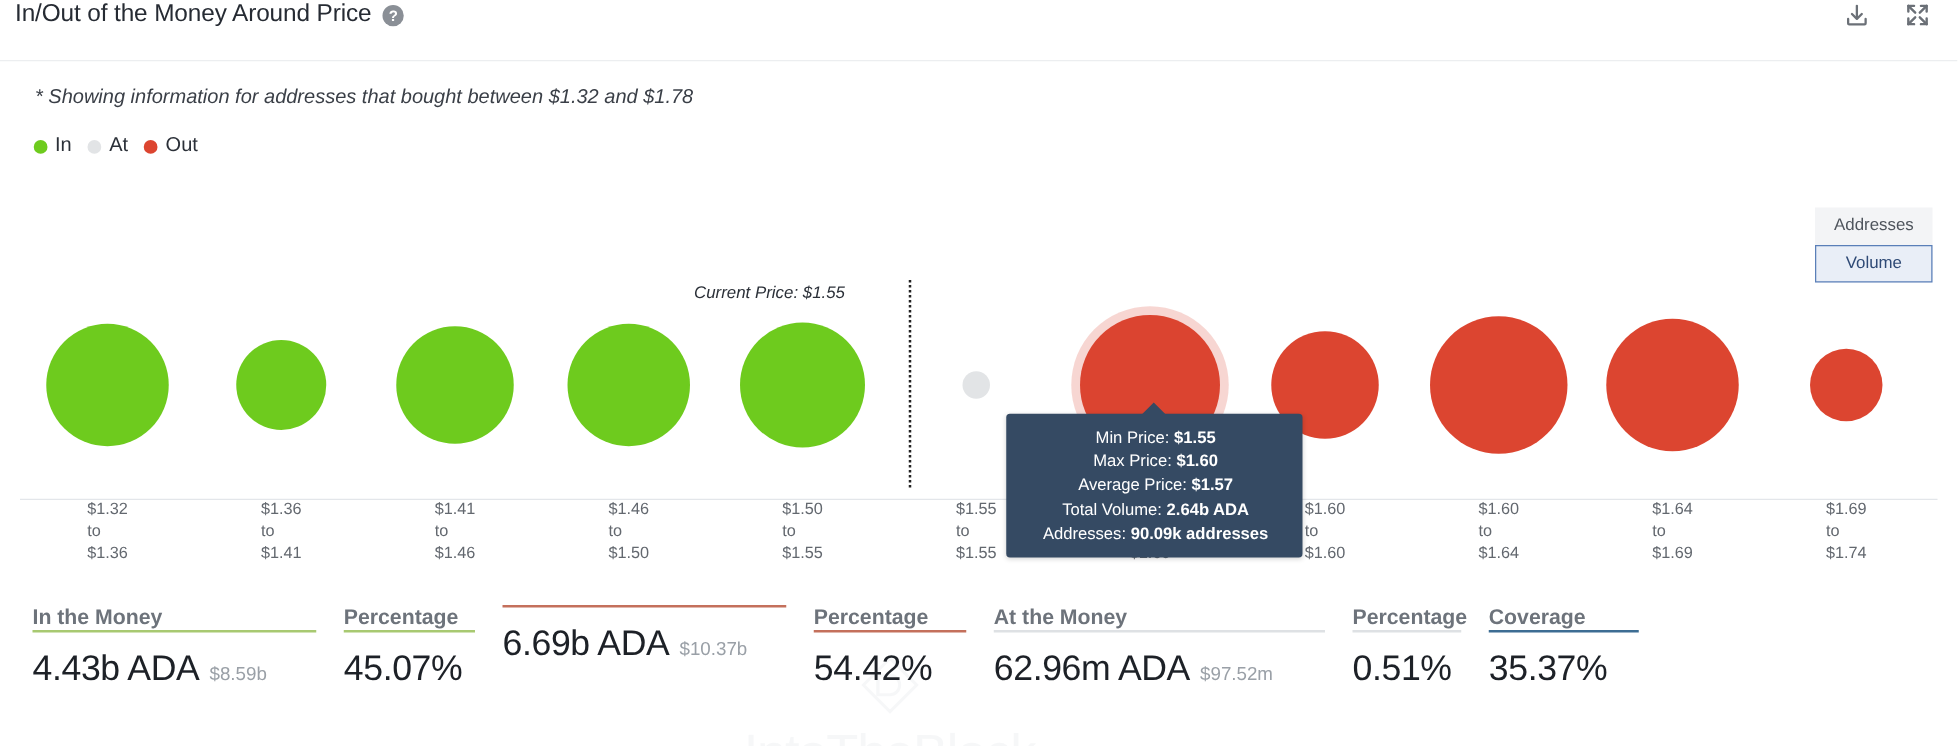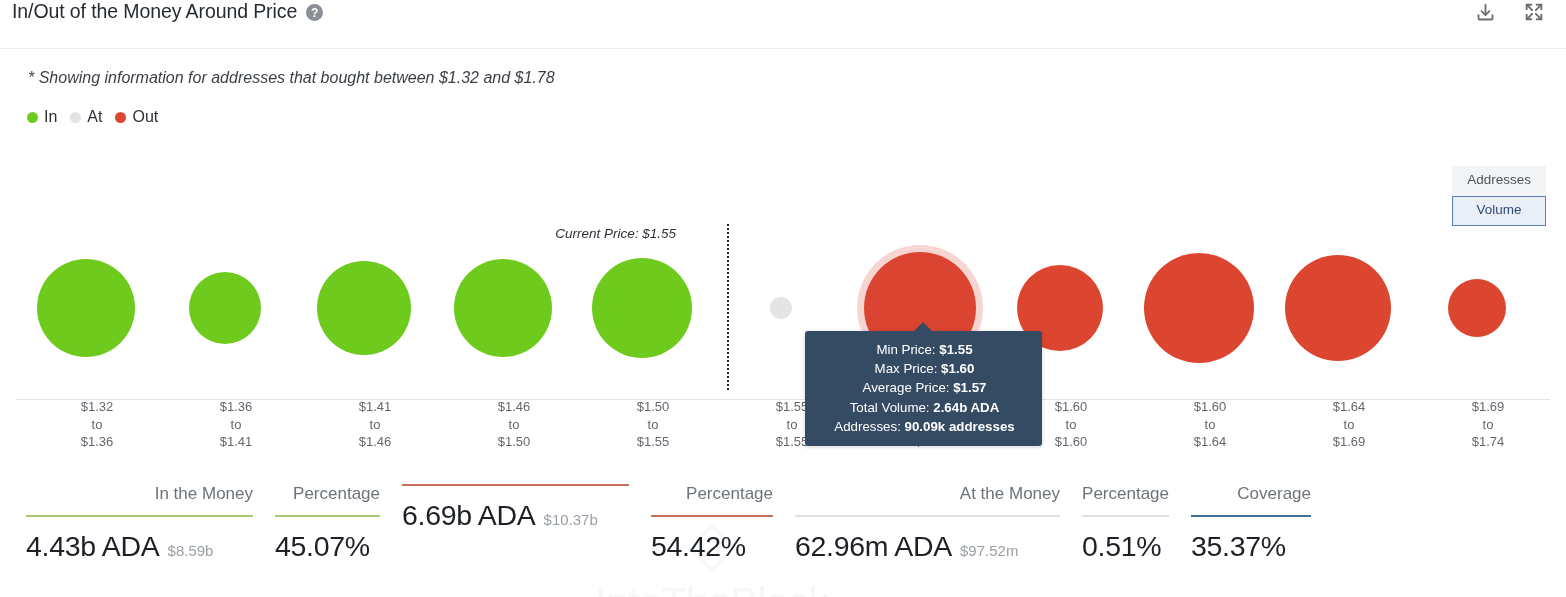--- a/index.html
+++ b/index.html
@@ -155,26 +155,24 @@
 
   
   .xlabels {
     position: absolute;
     left: 0; top: 398px;
     width: 1566px; height: 62px;
   }
   .xlabel {
     position: absolute;
     transform: translateX(-50%);
-    text-align: center;
     font-size: 13px;
     color: #63686f;
     line-height: 17.5px;
     white-space: nowrap;
-    margin-left: 11px;
   }
 
   
   .tooltip {
     position: absolute;
     left: 805px; top: 331px;
     width: 237px;
     background: #354a63;
     color: #ffffff;
     border-radius: 3px;
@@ -200,23 +198,21 @@
     position: absolute;
     left: 0; top: 484px;
     width: 1566px;
     display: flex;
     padding-left: 26px;
   }
   .stat { display: flex; flex-direction: column; }
   .stat-label {
     font-size: 17px;
     color: #6d737b;
-    font-weight: 400;
-    padding-bottom: 11px;
-    text-align: right;
+    font-weight: 700;
   }
   .stat-rule { height: 2px; width: 100%; }
   .stat-value-row {
     display: flex;
     align-items: baseline;
     gap: 8px;
     padding-top: 13px;
   }
   .stat-value {
     font-size: 28.5px;

